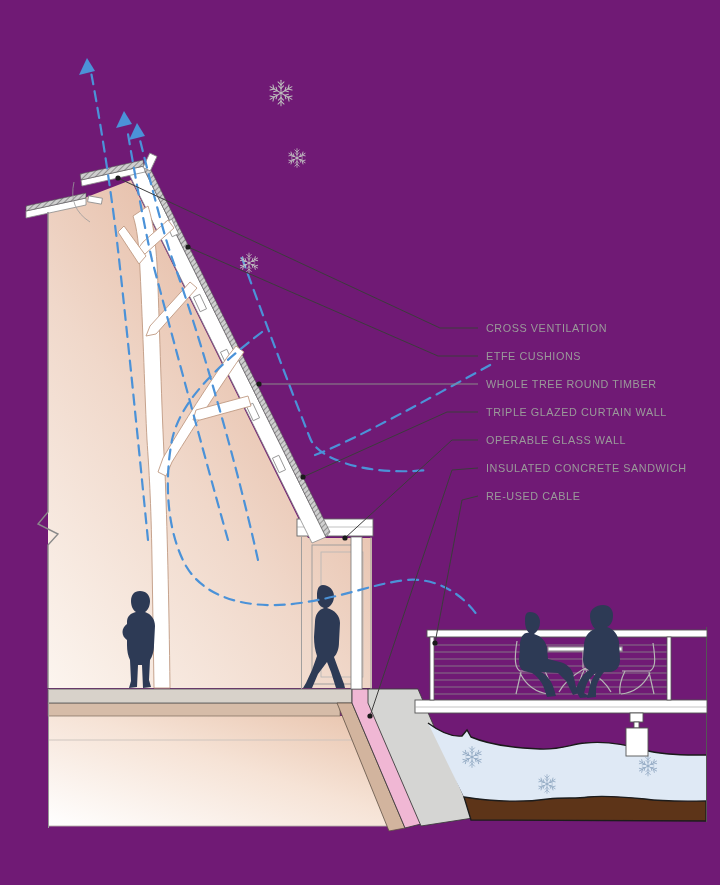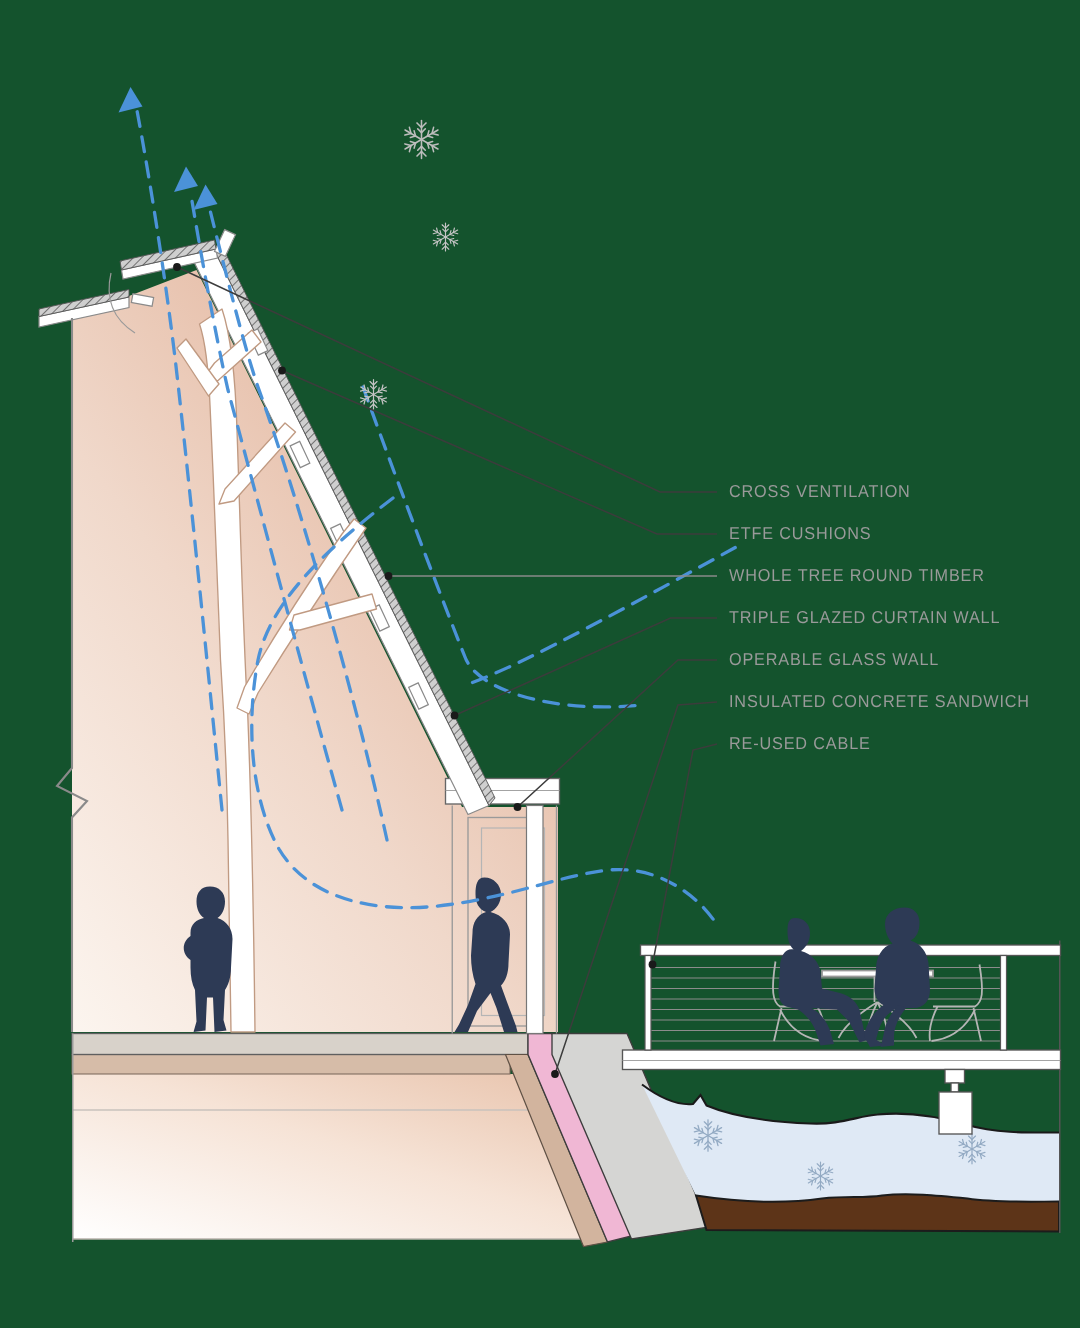--- a/index.html
+++ b/index.html
@@ -1,16 +1,16 @@
 <!DOCTYPE html>
 <html><head>
 <meta charset="utf-8">
 <style>
   html,body{margin:0;padding:0;background:#ffffff;}
-  #stage{position:relative;width:720px;height:885px;background:#14532d;overflow:hidden;
+  #stage{position:relative;width:720px;height:885px;background:#701a75;overflow:hidden;
          font-family:"Liberation Sans", sans-serif;}
   #drawing{position:absolute;left:0;top:0;}
   .ann-label{position:absolute;left:486px;width:230px;font-size:11.5px;line-height:14px;
              letter-spacing:0.6px;color:#9a9a9a;white-space:nowrap;
              transform:scaleX(0.94);transform-origin:left center;}
 </style>
 </head>
 <body>
 
 <div id="stage">

